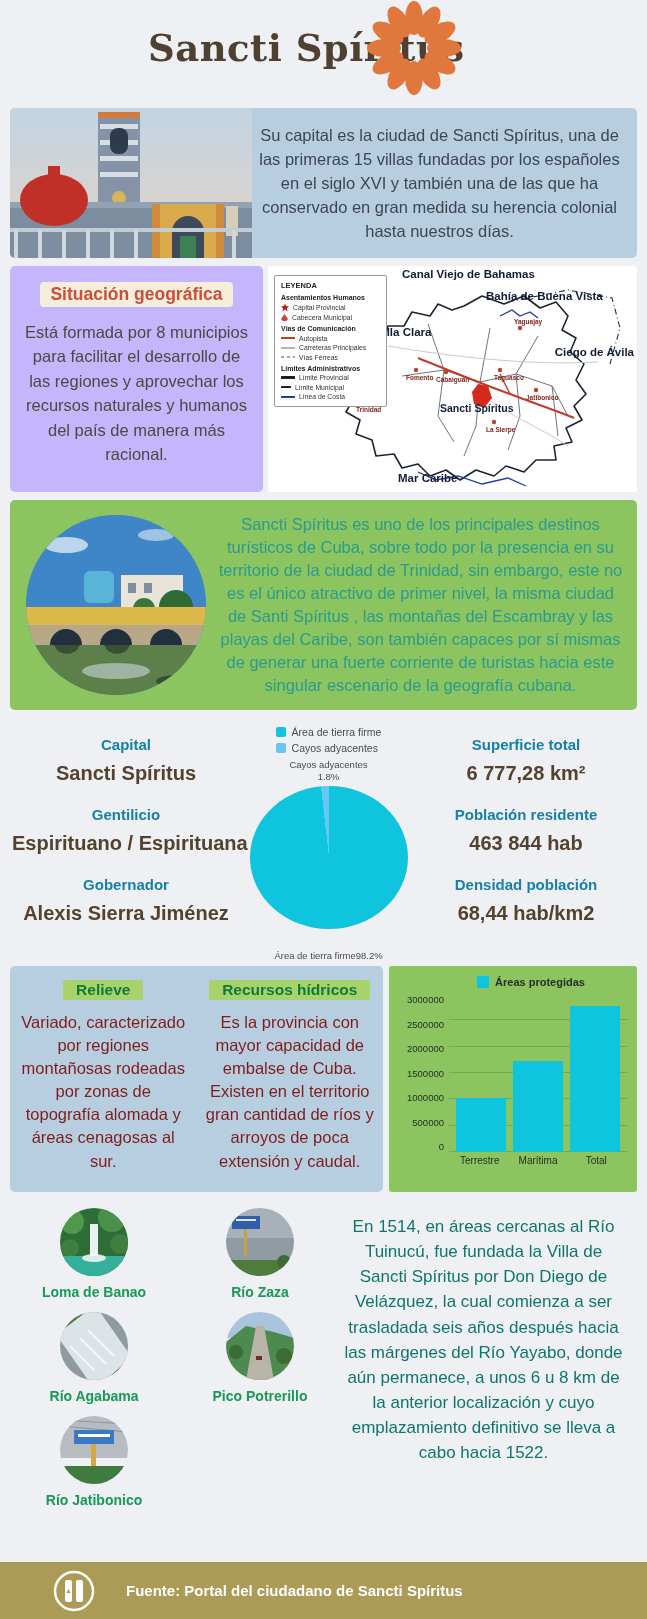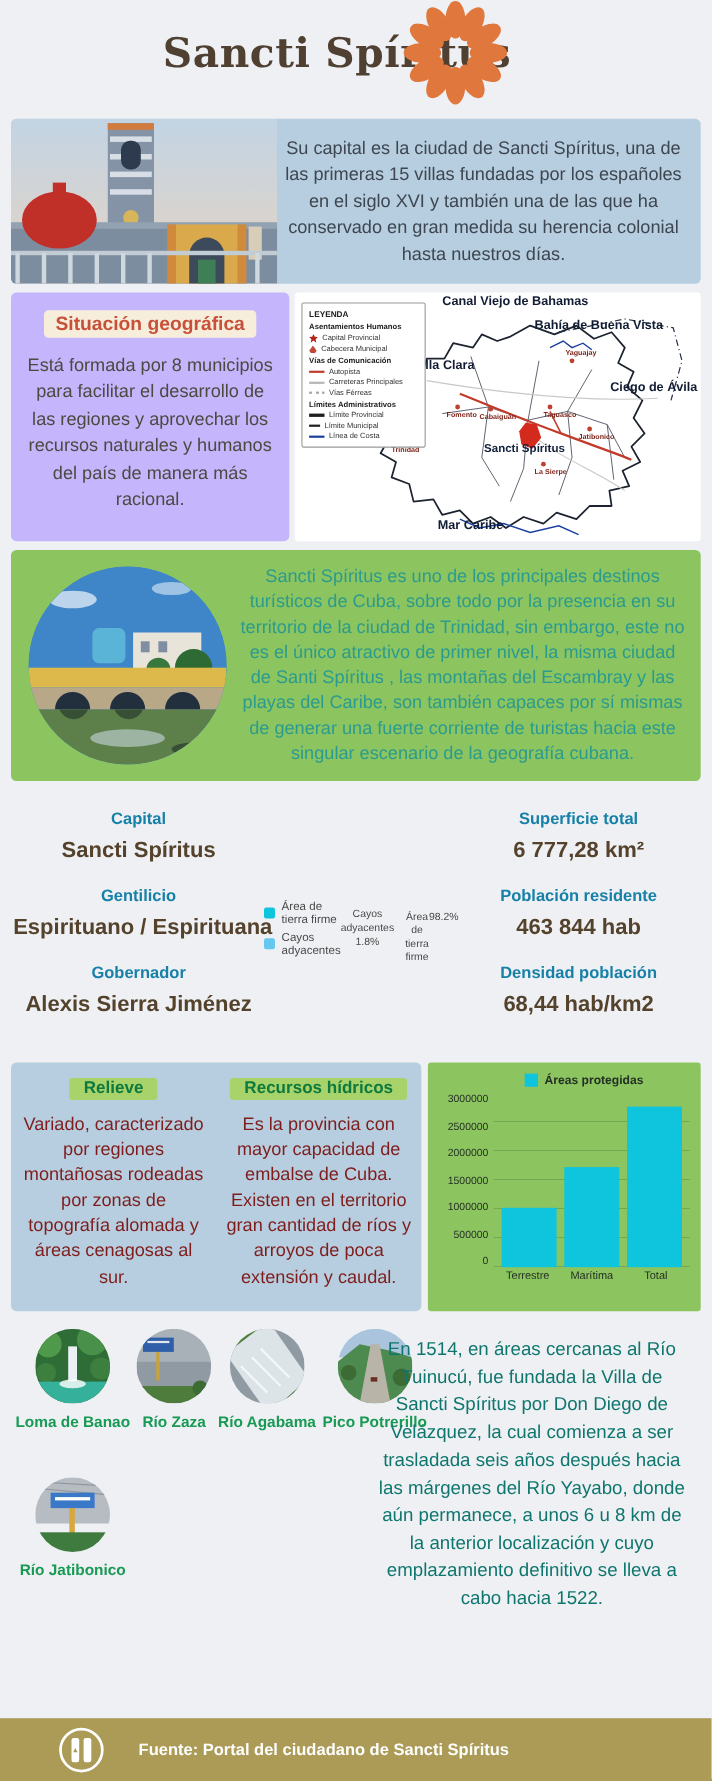--- a/index.html
+++ b/index.html
@@ -50,21 +50,21 @@
   .tourism-photo{width:180px;height:180px;border-radius:50%;overflow:hidden;flex:none;margin-left:16px;background:#3f86c8;}
   .tourism-text{flex:1;color:#2b9b8e;font-size:16.5px;line-height:1.4;text-align:center;padding:0 14px 0 12px;}
   
   .facts{height:252px;display:flex;padding:0 12px;}
   .facts-col{flex:none;text-align:center;}
   .facts-col.left{width:228px;padding-top:26px;}
   .facts-col.right{width:218px;padding-top:26px;margin-left:auto;}
   .fact-label{color:#1780a8;font-weight:bold;font-size:15px;margin-top:21px;}
   .fact-label.first{margin-top:0;}
   .fact-value{color:#54422c;font-weight:bold;font-size:20px;margin-top:9px;white-space:nowrap;}
-  .pie-col{width:177px;flex:none;display:flex;flex-direction:row;align-items:center;padding-top:12px;}
+  .pie-col{width:177px;flex:none;display:flex;flex-direction:column;align-items:center;padding-top:12px;}
   .pie-legend{text-align:left;}
   .pie-leg-row{display:flex;align-items:center;gap:6px;font-size:10.5px;color:#4a4a4a;margin-top:4px;}
   .pie-sq{width:10px;height:10px;border-radius:2px;flex:none;}
   .pie-note{font-size:9.5px;color:#4a4a4a;text-align:center;margin-top:5px;line-height:1.3;}
   .pie{width:158px;height:158px;border-radius:50%;margin-top:2px;background:#0fc4dd;}
   
   .middle{margin:4px 10px 0;height:226px;display:flex;gap:6px;}
   .middle-left{flex:1;background:#b6cedf;border-radius:5px;display:flex;padding-top:14px;box-sizing:border-box;}
   .mcol{width:50%;text-align:center;padding:0 8px;box-sizing:border-box;}
   .mcol-title{display:inline-block;background:#a8d36a;color:#0f7a3e;font-weight:bold;font-size:15.5px;padding:1px 13px;border-radius:3px;}
@@ -74,21 +74,21 @@
   .bc-sq{width:12px;height:12px;background:#0fc4dd;flex:none;}
   .bc-body{display:flex;margin-top:6px;}
   .bc-yaxis{width:50px;flex:none;display:flex;flex-direction:column;justify-content:space-between;text-align:right;font-size:9.5px;color:#243024;padding-right:5px;box-sizing:border-box;height:158px;}
   .bc-area{flex:1;height:158px;position:relative;display:flex;align-items:flex-end;justify-content:space-evenly;
     background-image:repeating-linear-gradient(to top,rgba(40,60,30,.22) 0 1px,transparent 1px 16.6667%);}
   .bc-bar{width:50px;background:#0fc4dd;}
   .bc-xlabels{display:flex;margin-left:50px;justify-content:space-evenly;font-size:10px;color:#243024;margin-top:3px;}
   .bc-xlabels span{width:55px;text-align:center;}
   
   .bottom{display:flex;padding:16px 10px 0;}
-  .places-grid{width:326px;flex:none;display:grid;grid-template-columns:1fr 1fr 1fr 1fr;row-gap:12px;column-gap:6px;padding-left:4px;}
+  .places-grid{width:326px;flex:none;display:grid;grid-template-columns:1fr 1fr;row-gap:12px;column-gap:6px;padding-left:4px;}
   .place{display:flex;flex-direction:column;align-items:center;}
   .place-photo{width:68px;height:68px;border-radius:50%;overflow:hidden;}
   .place-name{margin-top:8px;color:#189a55;font-weight:bold;font-size:14px;white-space:nowrap;}
   .history{flex:1;color:#0f766e;font-size:17px;line-height:1.48;text-align:center;padding:6px 10px 0 0;}
   
   .footer{position:absolute;left:0;right:0;bottom:0;height:57px;background:#ab9b57;display:flex;align-items:center;}
   .footer-logo{margin-left:52px;flex:none;display:flex;}
   .footer-text{color:#ffffff;font-weight:bold;font-size:15px;margin-left:30px;}
 </style>
 </head>

